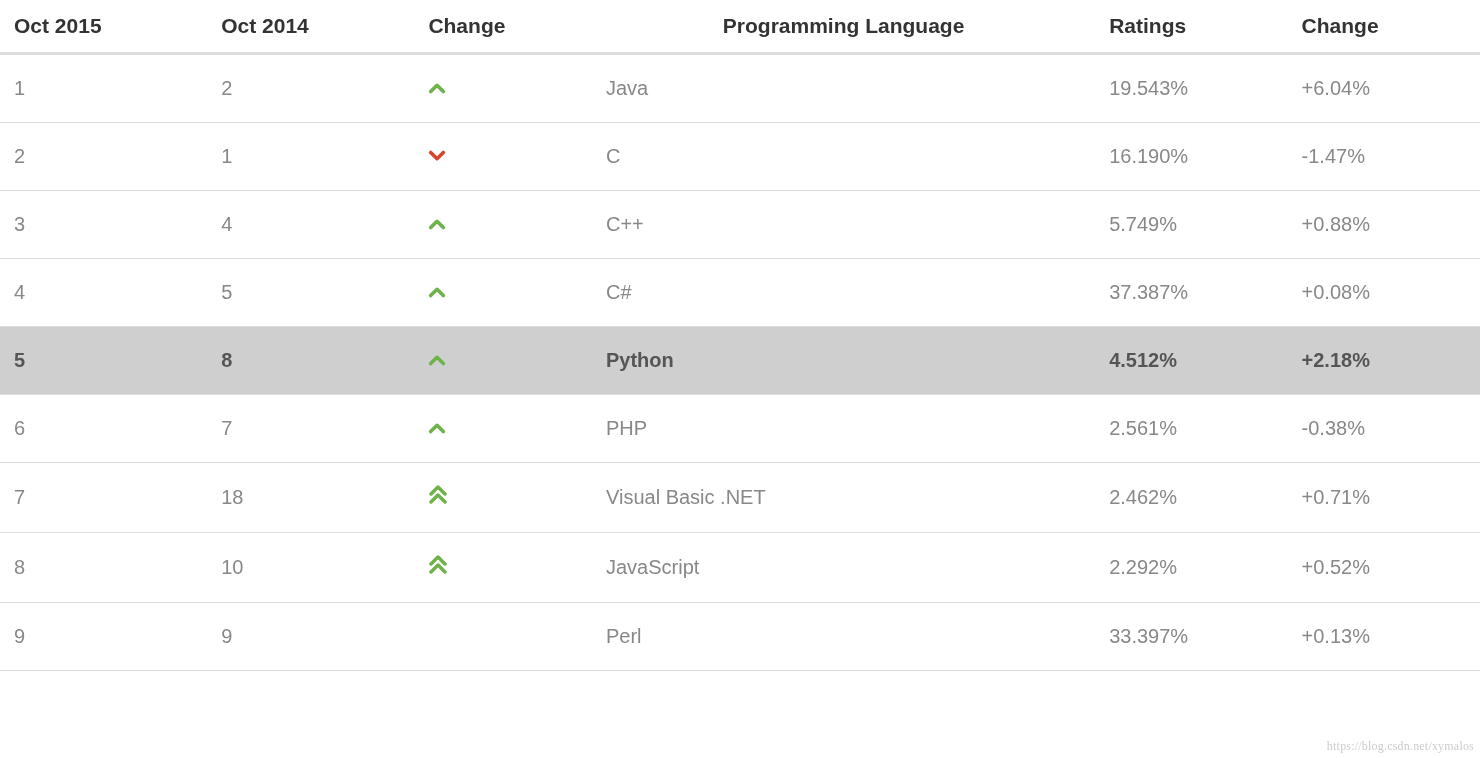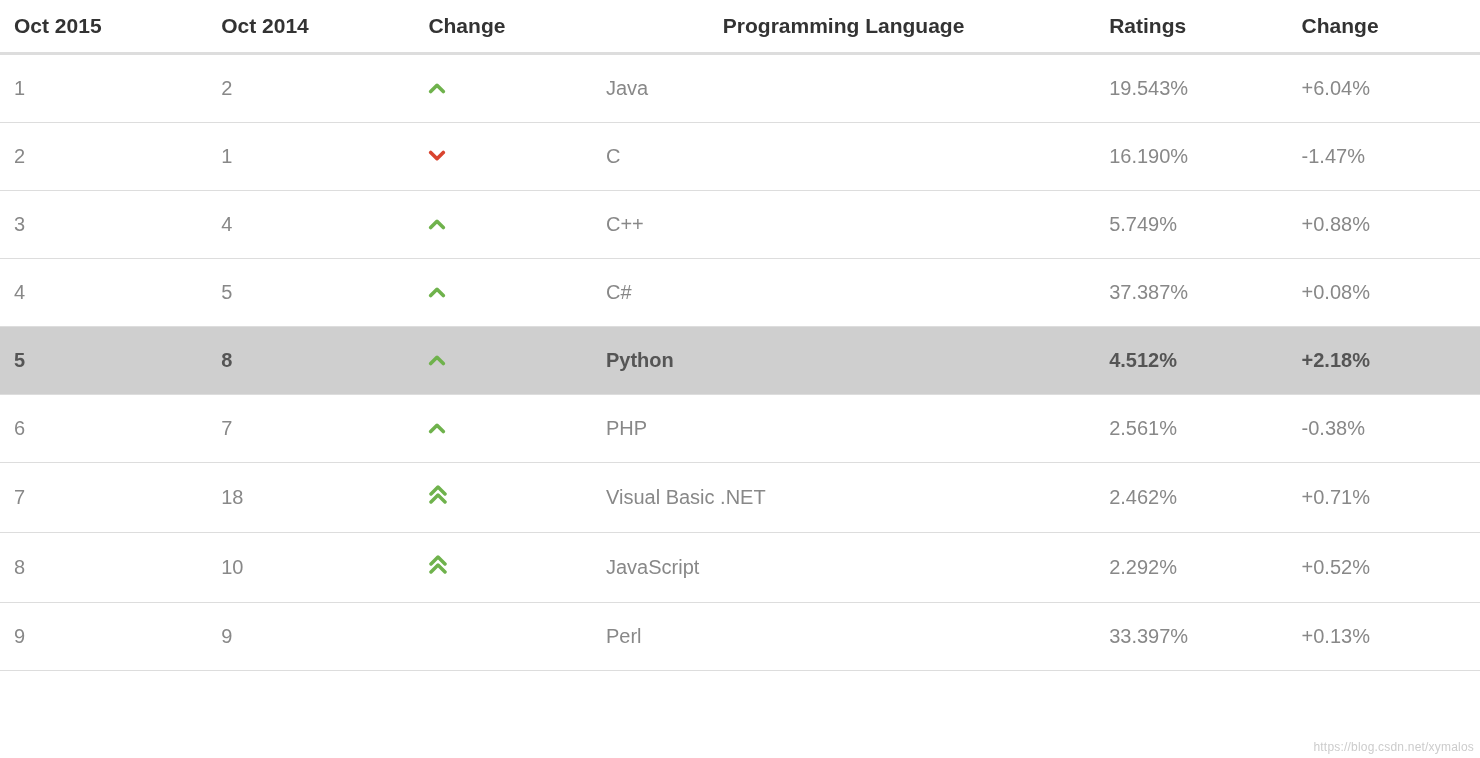--- a/index.html
+++ b/index.html
@@ -56,21 +56,21 @@
   .chev-double svg { width: 20px; height: 20px; display:block; }
   .up path, .up polyline { stroke: #6fb24c; }
   .down path, .down polyline { stroke: #d9442f; }
 
   .watermark {
     position: fixed;
     right: 6px;
     bottom: 4px;
     font-size: 12px;
     color: #ccc;
-    font-family: Liberation Sans, sans-serif;
+    font-family: Liberation Serif, serif;
     letter-spacing: 0.2px;
   }
 </style>
 </head>
 <body>
 
 <table>
   <thead>
     <tr>
       <th class="col-rank2015">Oct 2015</th>

